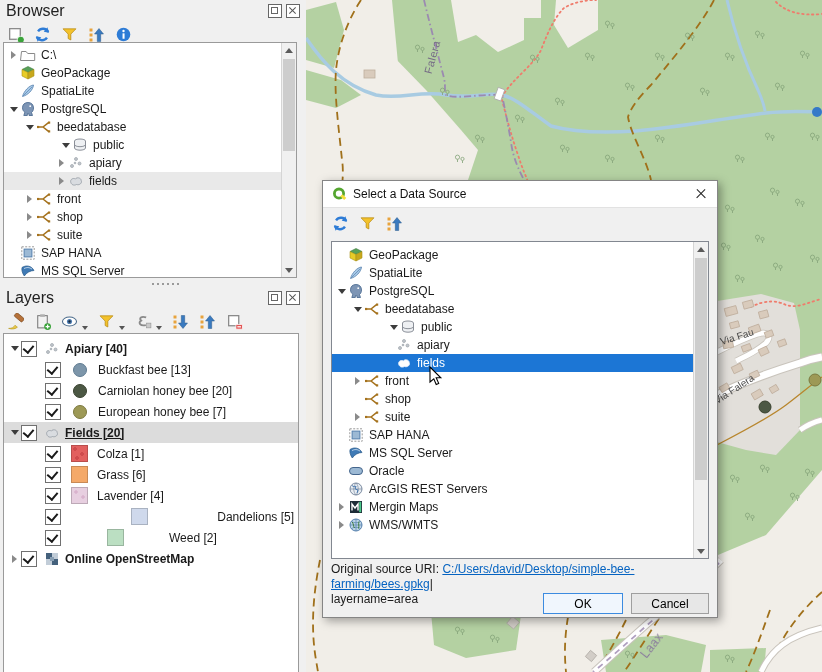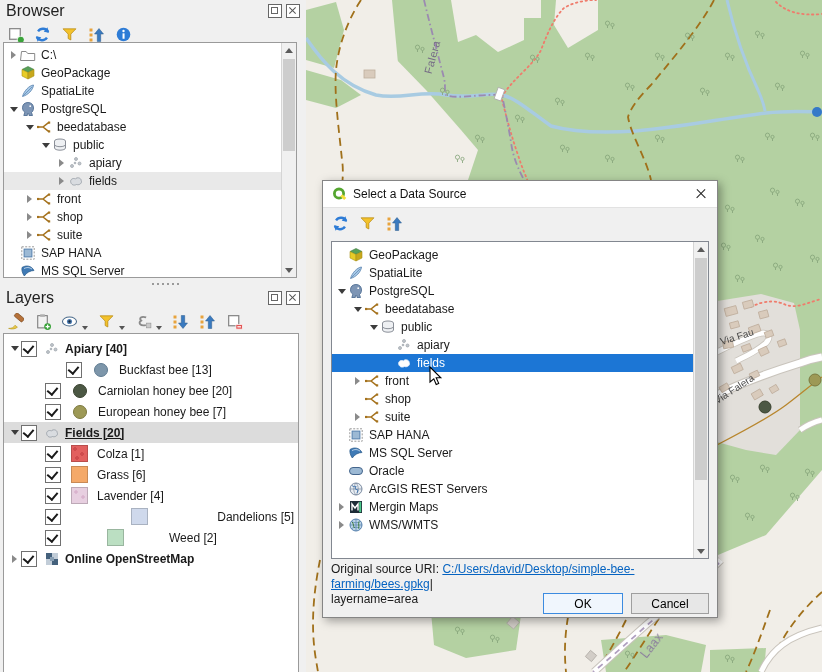--- a/index.html
+++ b/index.html
@@ -24,21 +24,21 @@
   .treebox{position:absolute;background:#fff;border:1px solid #9a9a9a;overflow:hidden;}
   #browser-tree{left:3px;right:9px;top:42px;bottom:3px;}
   #layers-tree{left:3px;right:7px;top:46px;bottom:0;border-bottom:none;}
 
   
   .trw{display:flex;align-items:center;height:18px;white-space:nowrap;}
   .lrw{display:flex;align-items:center;height:21px;white-space:nowrap;}
   .ex{width:13px;display:flex;justify-content:center;align-items:center;flex:none;}
   .tri-c{width:0;height:0;border-left:5px solid #8a8a8a;border-top:4px solid transparent;border-bottom:4px solid transparent;}
   .tri-e{width:0;height:0;border-top:5px solid #3c3c3c;border-left:4px solid transparent;border-right:4px solid transparent;}
-  .d0{padding-left:3px;} .d1{padding-left:19px;} .d2{padding-left:35px;} .d3{padding-left:51px;}
+  .d0{padding-left:3px;} .d1{padding-left:19px;} .d2{padding-left:55px;} .d3{padding-left:51px;}
   .i16{width:16px;height:16px;margin-right:5px;flex:none;}
   .lb{padding-right:4px;}
   .hl{background:#e9e9e9;}
   .sel{background:#1c76d5;color:#fff;}
   .b{font-weight:bold;} .u{text-decoration:underline;}
   .selband{background:#dcdcdc;}
 
   
   .cb{width:14px;height:14px;border:1px solid #707070;background:#fff;margin-right:7px;flex:none;position:relative;}
   .cb::after{content:"";position:absolute;left:3px;top:1px;width:5px;height:8px;border:solid #1a1a1a;border-width:0 2px 2px 0;transform:rotate(40deg);}
@@ -587,21 +587,21 @@
         <div class="lrw" style="padding-left:4px;">
             <span class="ex">
               <i class="tri-e"></i>
             </span>
             <span class="cb"></span>
             <svg class="i16" viewBox="0 0 16 16">
               <use href="#i-points"></use>
             </svg>
             <span class="lb b">Apiary [40]</span>
           </div>
-        <div class="lrw" style="padding-left:41px;margin-left:21px;">
+        <div class="lrw" style="padding-left:41px;">
             <span class="cb"></span>
             <span class="sym sym-buckfast"></span>
             <span class="lb">Buckfast bee [13]</span>
           </div>
         <div class="lrw" style="padding-left:41px;">
             <span class="cb"></span>
             <span class="sym sym-carniolan"></span>
             <span class="lb">Carniolan honey bee [20]</span>
           </div>
         <div class="lrw" style="padding-left:41px;">

